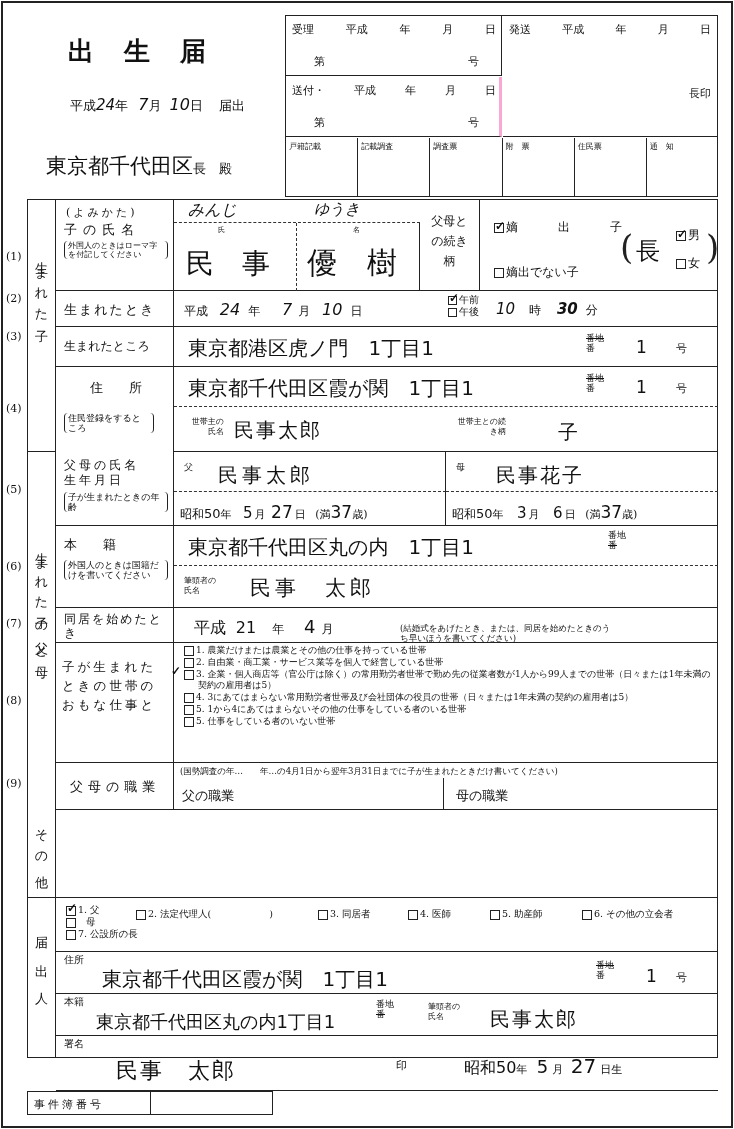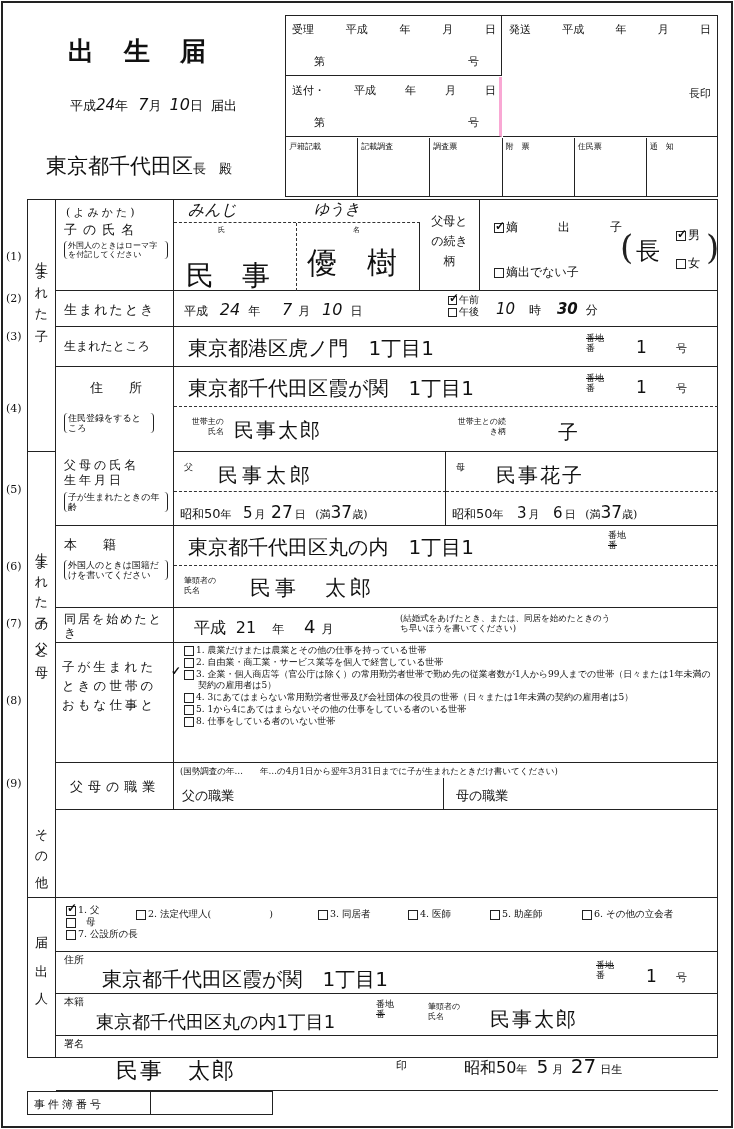--- a/index.html
+++ b/index.html
@@ -22,21 +22,21 @@
 </head>
 <body>
 
 <div class="frame"></div>
 
 <div class="abs pr" style="left:68px;top:34px;font-size:26px;font-weight:bold;letter-spacing:2px;">出　生　届</div>
 <div class="abs" style="left:70px;top:95px;font-size:13px;">
   <span class="pr">平成</span><span class="hw" style="font-style:italic;font-size:15px;">24</span><span>年</span>
   <span class="hw" style="font-size:16px;margin-left:6px;font-style:italic;">7</span><span>月</span>
   <span class="hw" style="font-size:16px;margin-left:4px;font-style:italic;">10</span><span>日</span>
-  <span style="margin-left:4px;">届出</span>
+  <span style="margin-left:12px;">届出</span>
 </div>
 <div class="abs" style="left:46px;top:152px;">
   <span class="hw" style="font-size:21px;">東京都千代田区</span><span class="pr" style="font-size:13px;">長　殿</span>
 </div>
 
 <div class="abs b" style="left:285px;top:15px;width:433px;height:182px;border-width:1.5px;"></div>
 
 <div class="abs" style="left:286px;top:16px;width:216px;height:60px;border-right:1px solid #222;border-bottom:1px solid #222;">
   <div class="abs sm" style="left:6px;top:6px;width:204px;display:flex;justify-content:space-between;">
     <span>受理</span>
@@ -106,21 +106,21 @@
   <div class="abs sm" style="left:10px;top:6px;letter-spacing:3px;">(よみかた)</div>
   <div class="abs" style="left:8px;top:22px;font-size:13px;letter-spacing:6px;font-family:Liberation Serif, serif;">子の氏名</div>
   <div class="abs xs" style="left:8px;top:42px;width:104px;font-size:8px;line-height:9px;border-left:1px solid #222;border-right:1px solid #222;border-radius:4px;padding:0 3px;">外国人のときはローマ字を付記してください</div>
 </div>
 <div class="abs dot-b" style="left:174px;top:199px;width:246px;height:24px;">
   <span class="abs hw" style="left:14px;top:1px;font-size:16px;font-style:italic;">みんじ</span>
   <span class="abs hw" style="left:140px;top:1px;font-size:15px;font-style:italic;">ゆうき</span>
 </div>
 <div class="abs dot-r" style="left:174px;top:223px;width:123px;height:68px;">
   <div class="abs xs" style="left:44px;top:2px;font-size:7px;">氏</div>
-  <div class="abs hw" style="left:12px;top:22px;font-size:28px;margin-top:12px;">民　事</div>
+  <div class="abs hw" style="left:12px;top:22px;font-size:28px;">民　事</div>
 </div>
 <div class="abs" style="left:297px;top:223px;width:123px;height:68px;border-right:1px solid #222;">
   <div class="abs xs" style="left:56px;top:2px;font-size:7px;">名</div>
   <div class="abs hw" style="left:10px;top:20px;font-size:30px;">優　樹</div>
 </div>
 <div class="abs" style="left:420px;top:199px;width:60px;height:92px;border-right:1px solid #222;text-align:center;">
   <div style="font-size:12px;line-height:20px;padding:12px 6px 0;">父母との続き柄</div>
 </div>
 <div class="abs" style="left:480px;top:199px;width:238px;height:92px;">
   <div class="abs" style="left:14px;top:20px;font-size:12px;"><span class="cb on"></span><span style="letter-spacing:14px;">嫡　出　子</span></div>
@@ -228,33 +228,33 @@
   <div class="abs hw" style="left:76px;top:8px;font-size:21px;letter-spacing:4px;">民事　太郎</div>
 </div>
 
 <div class="abs" style="left:56px;top:608px;width:662px;height:35px;border-bottom:1px solid #222;">
   <div class="abs" style="left:8px;top:4px;width:104px;font-size:12px;line-height:14px;letter-spacing:2px;">同居を始めたとき</div>
   <div class="abs" style="left:138px;top:8px;font-size:12px;white-space:nowrap;">
     <span class="hw" style="font-size:16px;">平成</span>
     <span class="hw" style="font-size:16px;margin:0 16px 0 6px;">21</span>年
     <span class="hw" style="font-size:18px;margin:0 6px 0 16px;">4</span>月
   </div>
-  <div class="abs xs" style="left:344px;top:5px;width:214px;font-size:8.5px;">(結婚式をあげたとき、または、同居を始めたときのうち早いほうを書いてください)</div>
+  <div class="abs xs" style="left:344px;top:15px;width:214px;font-size:8.5px;">(結婚式をあげたとき、または、同居を始めたときのうち早いほうを書いてください)</div>
 </div>
 
 <div class="abs" style="left:56px;top:643px;width:662px;height:120px;border-bottom:1.5px solid #222;">
   <div class="abs" style="left:6px;top:14px;width:108px;font-size:12.5px;line-height:19px;letter-spacing:3px;">子が生まれたときの世帯のおもな仕事と</div>
 </div>
 <div class="abs" style="left:184px;top:645px;width:534px;font-size:9px;line-height:11px;">
   <div style="margin-bottom:1px;"><span class="cb"></span><span>1. 農業だけまたは農業とその他の仕事を持っている世帯</span></div>
   <div style="margin-bottom:1px;"><span class="cb"></span><span>2. 自由業・商工業・サービス業等を個人で経営している世帯</span></div>
   <div style="margin-bottom:1px;padding-left:14px;text-indent:-14px;"><span class="cb on"></span><span>3. 企業・個人商店等（官公庁は除く）の常用勤労者世帯で勤め先の従業者数が1人から99人までの世帯（日々または1年未満の契約の雇用者は5）</span></div>
   <div style="margin-bottom:1px;padding-left:14px;text-indent:-14px;"><span class="cb"></span><span>4. 3にあてはまらない常用勤労者世帯及び会社団体の役員の世帯（日々または1年未満の契約の雇用者は5）</span></div>
   <div style="margin-bottom:1px;"><span class="cb"></span><span>5. 1から4にあてはまらないその他の仕事をしている者のいる世帯</span></div>
-  <div><span class="cb"></span><span>8. 仕事をしている者のいない世帯</span></div>
+  <div><span class="cb"></span><span>5. 仕事をしている者のいない世帯</span></div>
 </div>
 
 <div class="abs" style="left:56px;top:763px;width:662px;height:47px;border-bottom:1.5px solid #222;">
   <div class="abs" style="left:14px;top:15px;font-size:13px;letter-spacing:5px;">父母の職業</div>
 </div>
 <div class="abs xs" style="left:180px;top:766px;font-size:8.5px;white-space:nowrap;">(国勢調査の年…　　年…の4月1日から翌年3月31日までに子が生まれたときだけ書いてください)</div>
 <div class="abs" style="left:174px;top:778px;width:270px;height:32px;border-right:1px solid #222;">
   <div class="abs" style="left:8px;top:9px;font-size:13px;">父の職業</div>
 </div>
 <div class="abs" style="left:444px;top:778px;width:274px;height:32px;">

